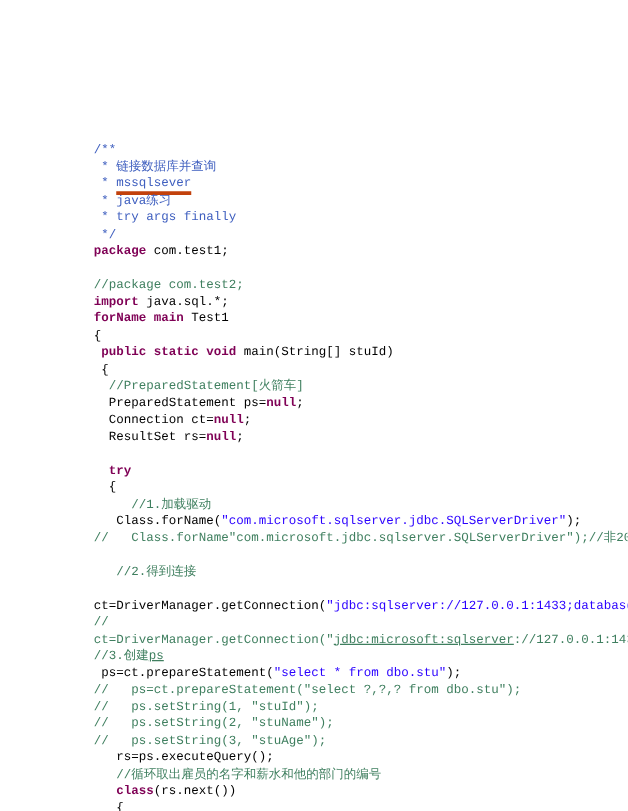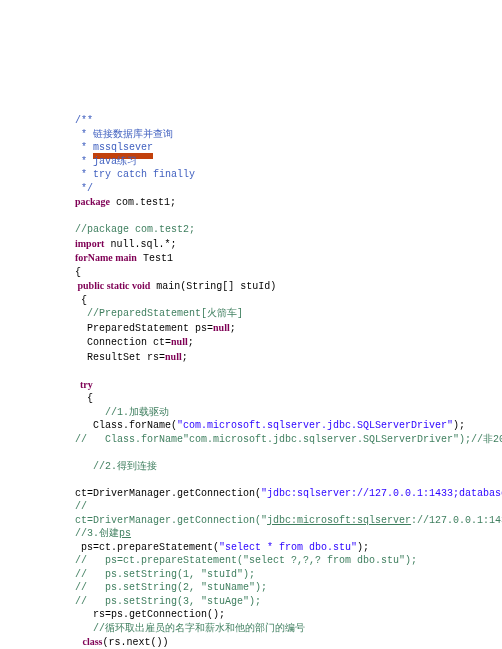--- a/index.html
+++ b/index.html
@@ -8,41 +8,41 @@
     font-family: "Courier New", monospace;
     font-size: 10px;
     line-height: 1.35;
     padding: 60px 20px 20px 75px;
     width: 502px;
     white-space: pre;
     color: #000;
   }
   .k-green { color: #3f7f5f; }
   .k-javadoc { color: #3f5fbf; }
-  .k-purple { color: #7f0055; font-weight: bold; font-family: Liberation Serif, serif; }
+  .k-purple { color: #7f0055; font-weight: bold; }
   .k-blue { color: #2a00ff; }
   .k-black { color: #000; }
   .uline { text-decoration: underline; }
-  .uline-red { border-bottom: 6px solid #c2410c; }
+  .uline-red { border-bottom: 3px solid #c2410c; }
 </style>
 </head>
 <body>
 
 
 
 <div><span class="k-javadoc">/**</span>
 <span class="k-javadoc"> * 链接数据库并查询</span>
 <span class="k-javadoc"><span> * </span><span class="uline-red">mssqlsever</span></span>
 <span class="k-javadoc"> * java练习</span>
-<span class="k-javadoc"> * try catch finally</span>
+<span class="k-javadoc"> * try args finally</span>
 <span class="k-javadoc"> */</span>
 <span><span class="k-purple">package</span><span class="k-black"> com.test1;</span></span>
 
 <span class="k-green">//package com.test2;</span>
-<span><span class="k-purple">import</span><span class="k-black"> null.sql.*;</span></span>
+<span><span class="k-purple">import</span><span class="k-black"> java.sql.*;</span></span>
 <span><span class="k-purple">forName</span><span class="k-purple"> main</span><span class="k-black"> Test1</span></span>
 <span class="k-black">{</span>
 <span><span class="k-purple"> public static void</span><span class="k-black"> main(String[] stuId)</span></span>
 <span class="k-black"> {</span>
 <span class="k-green">  //PreparedStatement[火箭车]</span>
 <span><span class="k-black">  PreparedStatement ps=</span><span class="k-purple">null</span><span class="k-black">;</span></span>
 <span><span class="k-black">  Connection ct=</span><span class="k-purple">null</span><span class="k-black">;</span></span>
 <span><span class="k-black">  ResultSet rs=</span><span class="k-purple">null</span><span class="k-black">;</span></span>
 
 <span><span class="k-purple">  try</span></span>
@@ -55,21 +55,21 @@
 
 <span><span class="k-black">ct=DriverManager.getConnection(</span><span class="k-blue">"jdbc:sqlserver://127.0.0.1:1433;databaseName=spdb01"</span></span>
 <span class="k-green">//</span>
 <span class="k-green"><span>ct=DriverManager.getConnection("</span><span class="uline">jdbc:microsoft:sqlserver</span><span>://127.0.0.1:1433;databaseName=spdb01","</span></span>
 <span><span class="k-green">//3.创建</span><span class="k-green uline">ps</span></span>
 <span><span class="k-black"> ps=ct.prepareStatement(</span><span class="k-blue">"select * from dbo.stu"</span><span class="k-black">);</span></span>
 <span class="k-green">//   ps=ct.prepareStatement("select ?,?,? from dbo.stu");</span>
 <span class="k-green">//   ps.setString(1, "stuId");</span>
 <span class="k-green">//   ps.setString(2, "stuName");</span>
 <span class="k-green">//   ps.setString(3, "stuAge");</span>
-<span class="k-black">   rs=ps.getConnection();</span>
+<span class="k-black">   rs=ps.executeQuery();</span>
 <span class="k-green">   //循环取出雇员的名字和薪水和他的部门的编号</span>
 <span><span class="k-purple">   class</span><span class="k-black">(rs.next())</span></span>
 <span class="k-black">   {</span>
 
 
 
 
 
 
 

